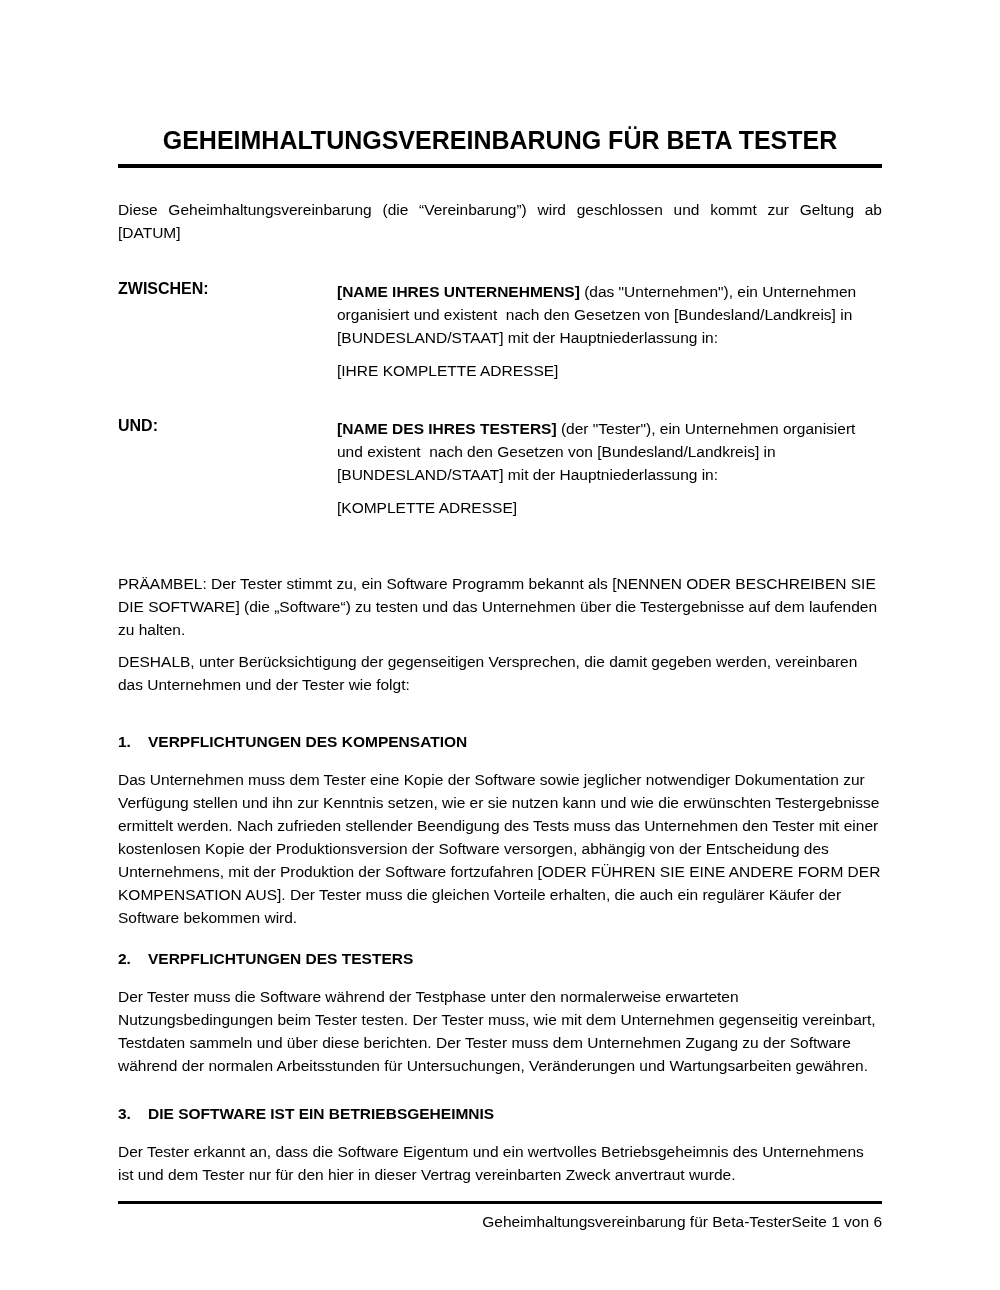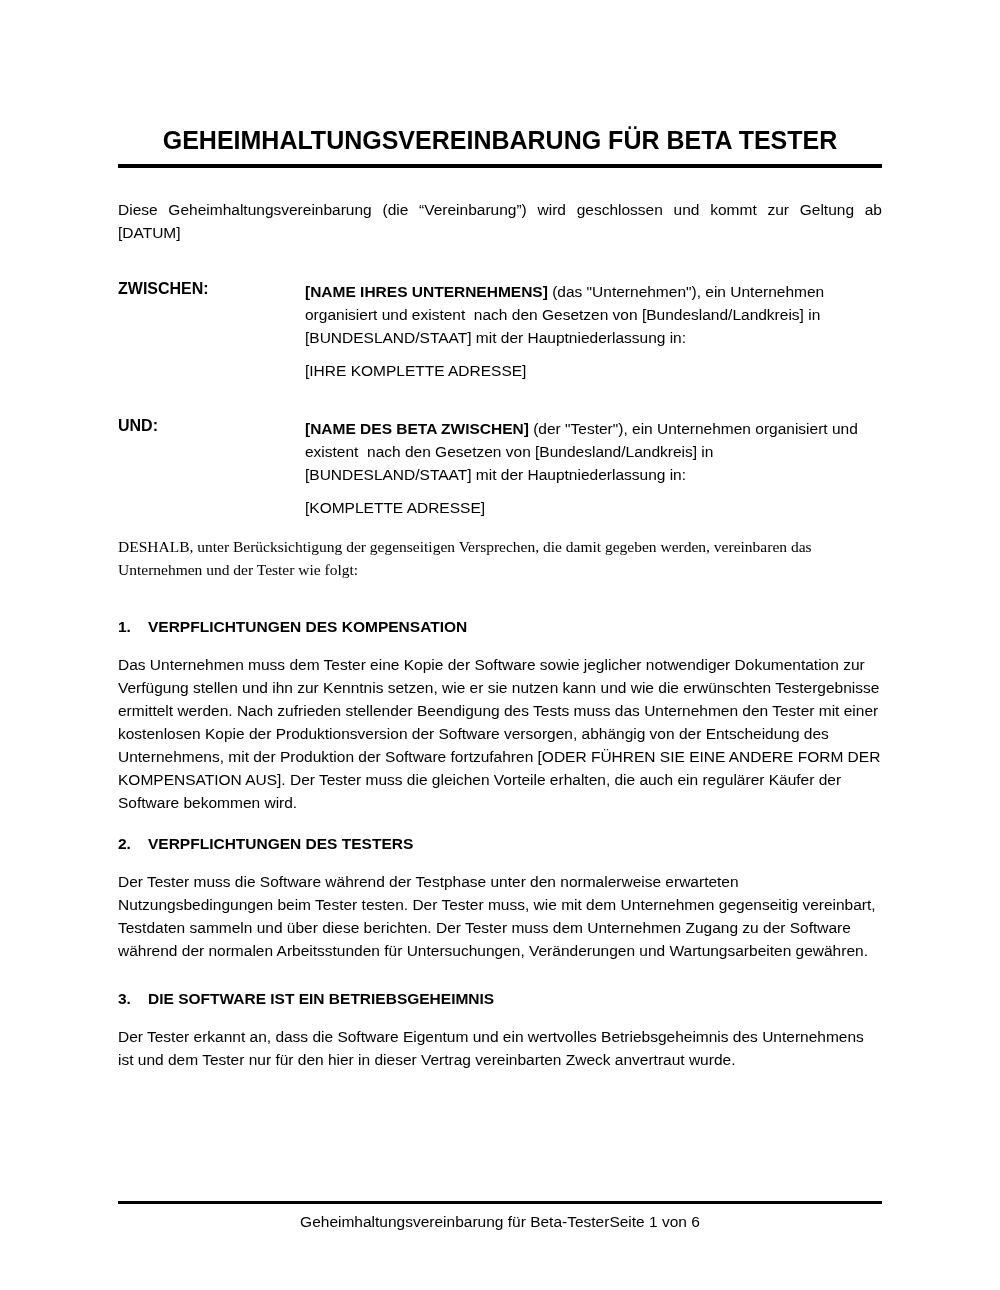--- a/index.html
+++ b/index.html
@@ -31,47 +31,48 @@
   }
   p, .sheading { font-size: 15.5px; line-height: 23px; }
   .intro {
     margin-top: 30px;
     text-align: justify;
   }
   .party {
     display: grid;
     grid-template-columns: 187px 1fr;
     align-items: start;
+    gap: 32px;
   }
   .party-zwischen { margin-top: 36px; }
   .party-und { margin-top: 35px; }
   .plabel { font-weight: bold; }
   .bold { font-weight: bold; }
   .ptext { white-space: pre-wrap; }
   .address { margin-top: 10px; }
   .preamble { margin-top: 53px; }
-  .therefore { margin-top: 16px; font-family: Liberation Serif, serif; }
+  .therefore { margin-top: 9px; }
   .section-1 { margin-top: 34px; }
   .section-2 { margin-top: 18px; }
   .section-3 { margin-top: 25px; }
   .sheading {
     font-weight: bold;
     display: flex;
   }
   .snum { width: 30px; flex: 0 0 30px; }
   .sbody { margin-top: 15px; }
   .footer {
     position: absolute;
     left: 118px;
     right: 118px;
     top: 1201px;
     border-top: 3px solid #000000;
     padding-top: 7px;
     display: flex;
-    justify-content: center;
+    justify-content: flex-end;
     font-size: 15.5px;
     line-height: 21px;
   }
 </style>
 </head>
 <body>
 
 <div class="page">
 
   <h1 class="doc-title">GEHEIMHALTUNGSVEREINBARUNG FÜR BETA TESTER</h1>
@@ -83,25 +84,26 @@
     <div class="plabel">ZWISCHEN:</div>
     <div class="pbody">
       <p class="ptext"><span class="bold">[NAME IHRES UNTERNEHMENS]</span><span> (das "Unternehmen"), ein Unternehmen organisiert und existent  nach den Gesetzen von [Bundesland/Landkreis] in [BUNDESLAND/STAAT] mit der Hauptniederlassung in:</span></p>
       <p class="address">[IHRE KOMPLETTE ADRESSE]</p>
     </div>
   </div>
 
   <div class="party party-und">
     <div class="plabel">UND:</div>
     <div class="pbody">
-      <p class="ptext"><span class="bold">[NAME DES BETA ZWISCHEN]</span><span> (der "Tester"), ein Unternehmen organisiert und existent  nach den Gesetzen von [Bundesland/Landkreis] in [BUNDESLAND/STAAT] mit der Hauptniederlassung in:</span></p>
+      <p class="ptext"><span class="bold">[NAME DES IHRES TESTERS]</span><span> (der "Tester"), ein Unternehmen organisiert und existent  nach den Gesetzen von [Bundesland/Landkreis] in [BUNDESLAND/STAAT] mit der Hauptniederlassung in:</span></p>
       <p class="address">[KOMPLETTE ADRESSE]</p>
     </div>
   </div>
 
+  <p class="preamble">PRÄAMBEL: Der Tester stimmt zu, ein Software Programm bekannt als [NENNEN ODER BESCHREIBEN SIE DIE SOFTWARE] (die „Software“) zu testen und das Unternehmen über die Testergebnisse auf dem laufenden zu halten.</p>
   <p class="therefore">DESHALB, unter Berücksichtigung der gegenseitigen Versprechen, die damit gegeben werden, vereinbaren das Unternehmen und der Tester wie folgt:</p>
 
   <div class="section section-1">
     <div class="sheading">
       <span class="snum">1.</span>
       <span class="stitle">VERPFLICHTUNGEN DES KOMPENSATION</span>
     </div>
     <p class="sbody">Das Unternehmen muss dem Tester eine Kopie der Software sowie jeglicher notwendiger Dokumentation zur Verfügung stellen und ihn zur Kenntnis setzen, wie er sie nutzen kann und wie die erwünschten Testergebnisse ermittelt werden. Nach zufrieden stellender Beendigung des Tests muss das Unternehmen den Tester mit einer kostenlosen Kopie der Produktionsversion der Software versorgen, abhängig von der Entscheidung des Unternehmens, mit der Produktion der Software fortzufahren [ODER FÜHREN SIE EINE ANDERE FORM DER KOMPENSATION AUS]. Der Tester muss die gleichen Vorteile erhalten, die auch ein regulärer Käufer der Software bekommen wird.</p>
   </div>
 

